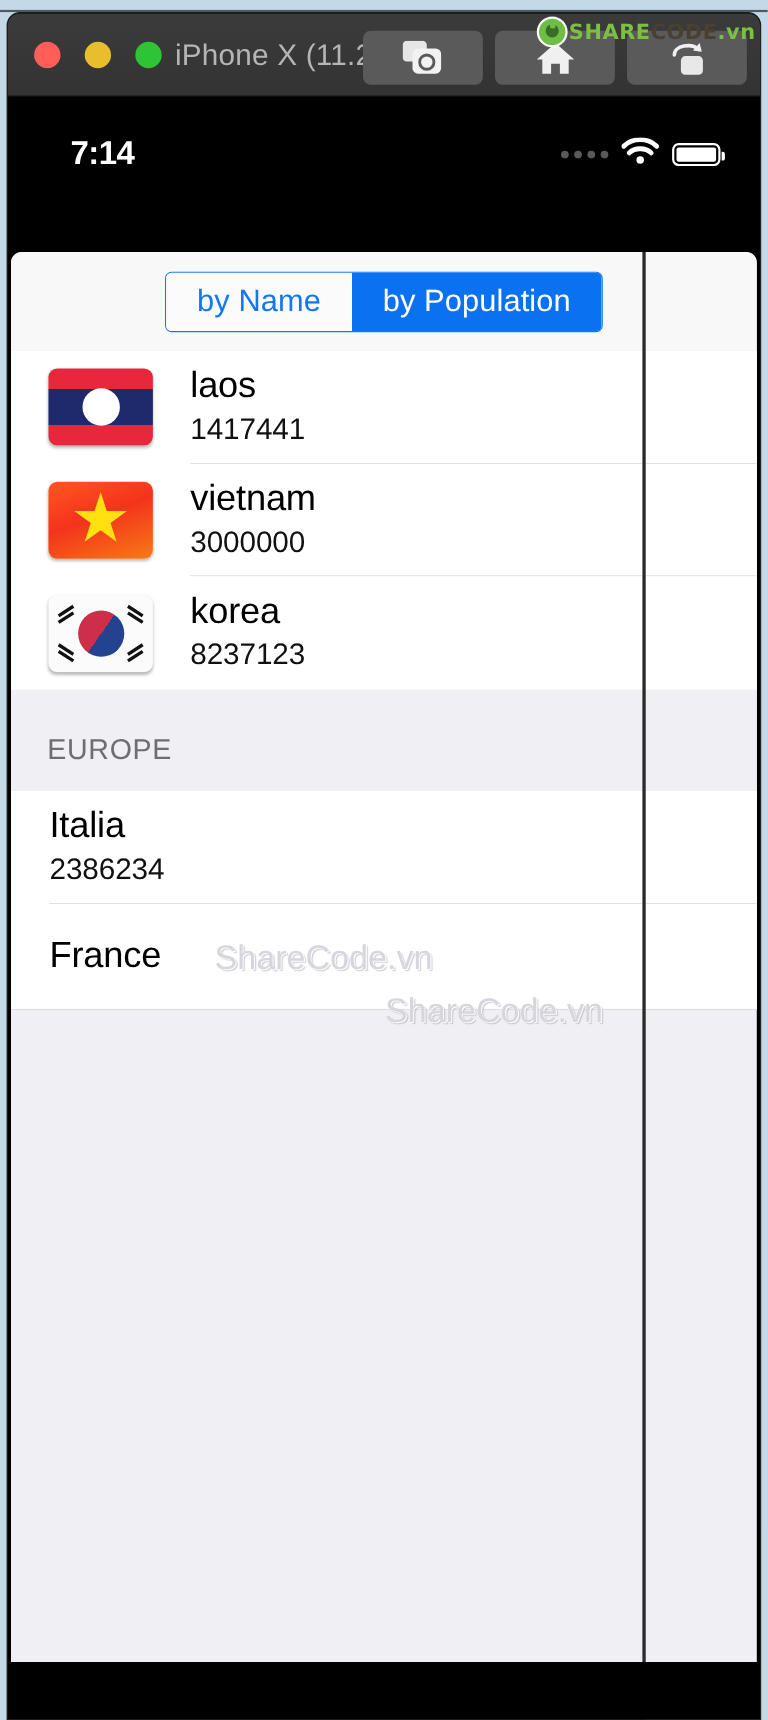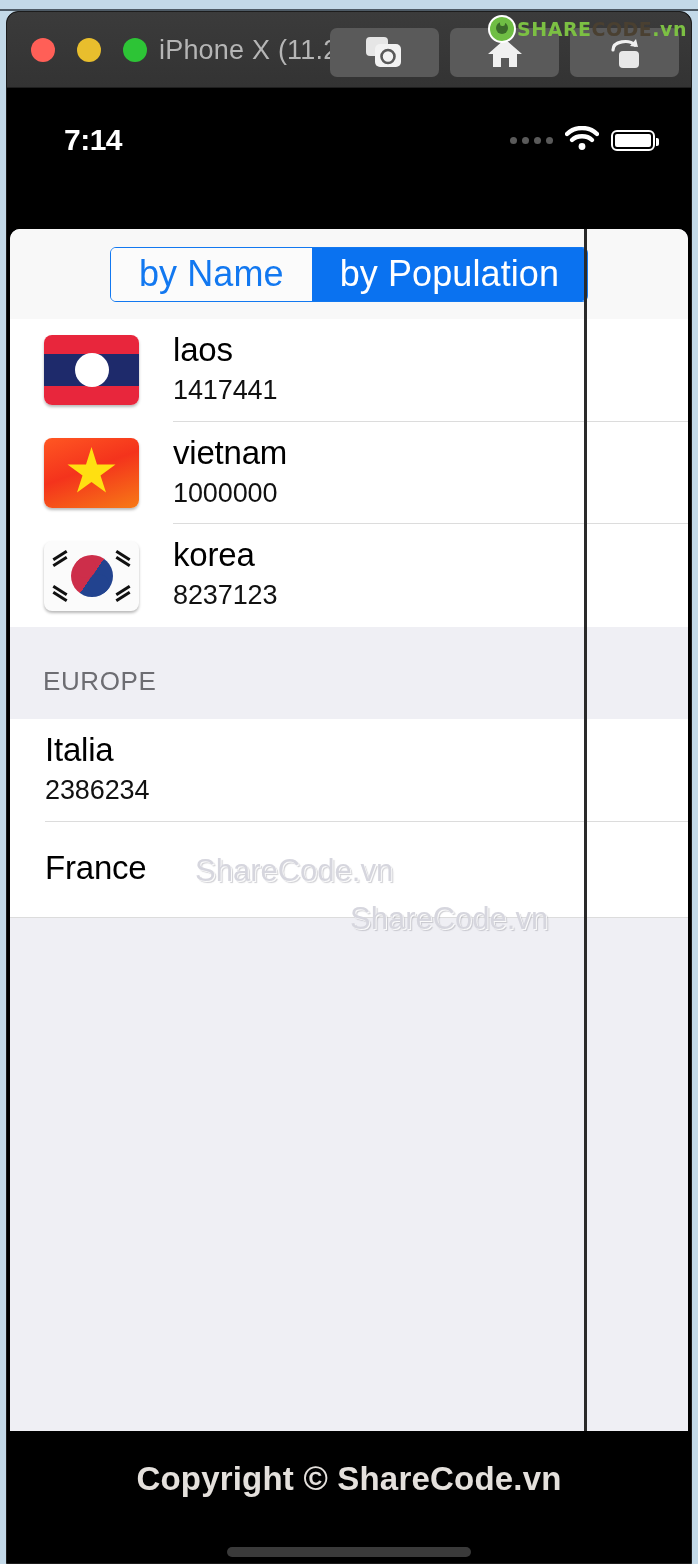--- a/index.html
+++ b/index.html
@@ -114,21 +114,21 @@
   .seg-bar{
     height:90px; background:#F8F8F8;
     display:flex; align-items:center; justify-content:center;
   }
   .segmented{
     display:flex; height:55px; border:1.6px solid #1278F0;
     border-radius:6px; overflow:hidden; width:auto;
   }
   .seg{
     display:flex; align-items:center; justify-content:center;
-    padding:0 28px; font-size:36px; letter-spacing:0.1px; cursor:pointer;
+    padding:0 28px; font-size:28px; letter-spacing:0.1px; cursor:pointer;
   }
   .seg.off{ background:#FBFBFB; color:#1278F0; }
   .seg.on{ background:#0A72F0; color:#fff; }
 
   .list{ background:#EFEFF4; }
 
   .sec-header{
     height:92px; background:#EFEFF4; position:relative;
   }
   .sec-header span{
@@ -322,21 +322,21 @@
             </div>
 
             <div class="row">
               <div class="flagwrap">
                 <div class="flag vietnam">
                   <span class="star"></span>
                 </div>
               </div>
               <div class="txt">
                 <div class="nm">vietnam</div>
-                <div class="pop">1000000</div>
+                <div class="pop">3000000</div>
               </div>
               <div class="sep"></div>
             </div>
 
             <div class="row last">
               <div class="flagwrap">
                 <div class="flag korea">
                   <span class="kbar" style="left:8px;  top:13px; transform:rotate(-33deg);"></span>
                   <span class="kbar" style="left:8px;  top:19px; transform:rotate(-33deg);"></span>
                   <span class="kbar" style="right:8px; top:13px; transform:rotate(33deg);"></span>
@@ -377,20 +377,16 @@
           <div class="rows-end"></div>
 
         </div>
       </div>
 
       <div class="edge-line"></div>
 
       <div class="wm wm1">ShareCode.vn</div>
       <div class="wm wm2">ShareCode.vn</div>
 
-      <div class="footer">
-        <span>Copyright © ShareCode.vn</span>
-        <div class="home-ind"></div>
-      </div>
 
     </div>
   </div>
 </div>
 
 </body></html>

